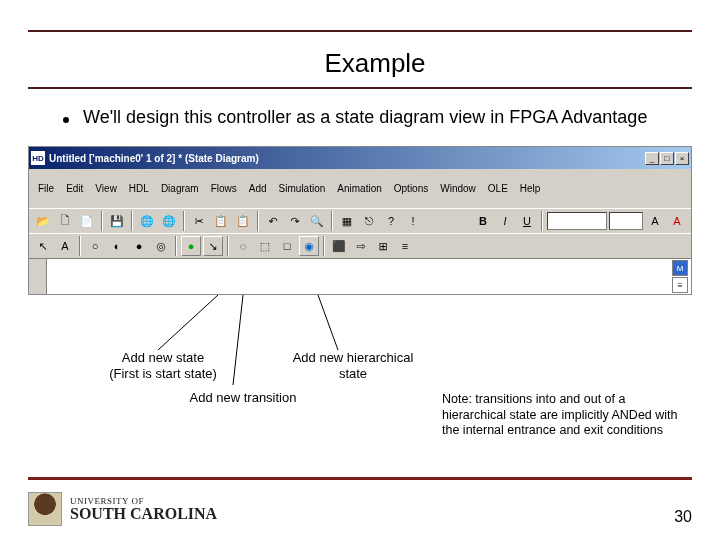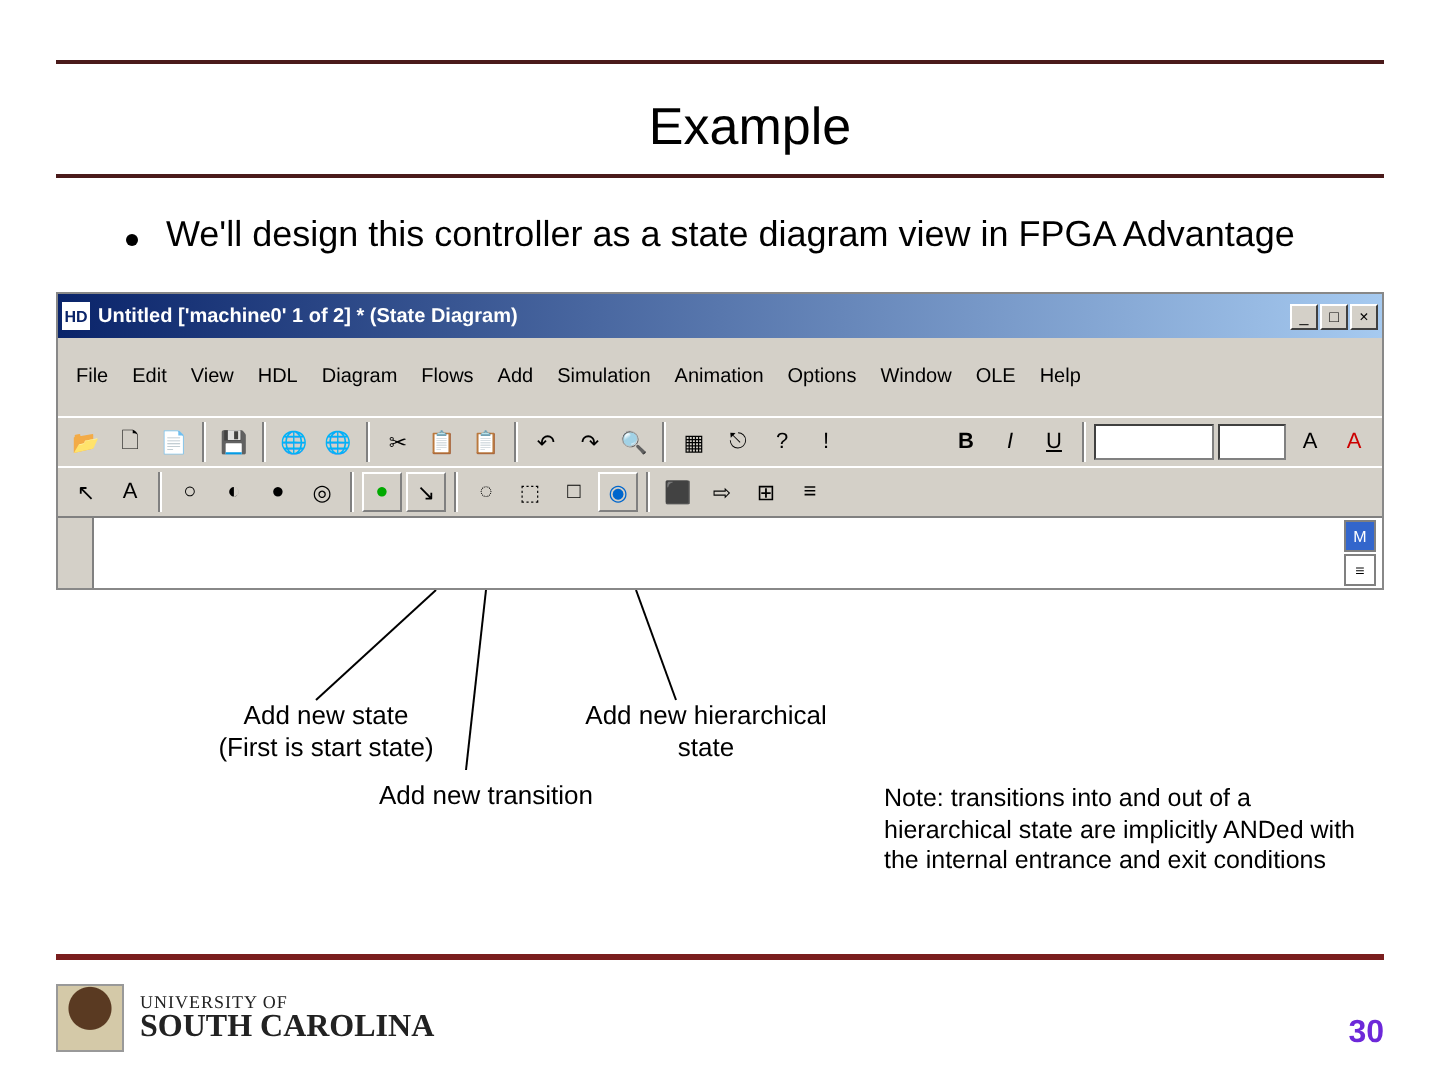--- a/index.html
+++ b/index.html
@@ -88,21 +88,21 @@
     height:3px; background:#7a1e1e;
   }
   .footer {
     position:absolute; left:28px; right:28px; bottom:14px;
     display:flex; justify-content:space-between; align-items:flex-end;
   }
   .logo { display:flex; align-items:center; gap:8px; }
   .logo .tree { width:34px; height:34px; border:1px solid #999; background:radial-gradient(circle at 50% 35%, #5a3a22 40%, #d4c9a8 42%); }
   .logo .wordmark { font-family: "Times New Roman", serif; font-size:9px; letter-spacing:0.5px; color:#222; line-height:1; }
   .logo .wordmark .big { font-size:16px; font-weight:bold; letter-spacing:0; }
-  .pagenum { color:#6d28d9; font-size:16px;font-weight:bold; }
+  .pagenum { color:#000000; font-size:16px; }
   svg.arrows { position:absolute; left:0; top:0; pointer-events:none; }
 </style>
 </head>
 <body>
 
 <div class="rule-dark" style="margin-top:30px"></div>
 <div class="title-block">
   <h1>Example</h1>
 </div>
 <div class="rule-dark"></div>

